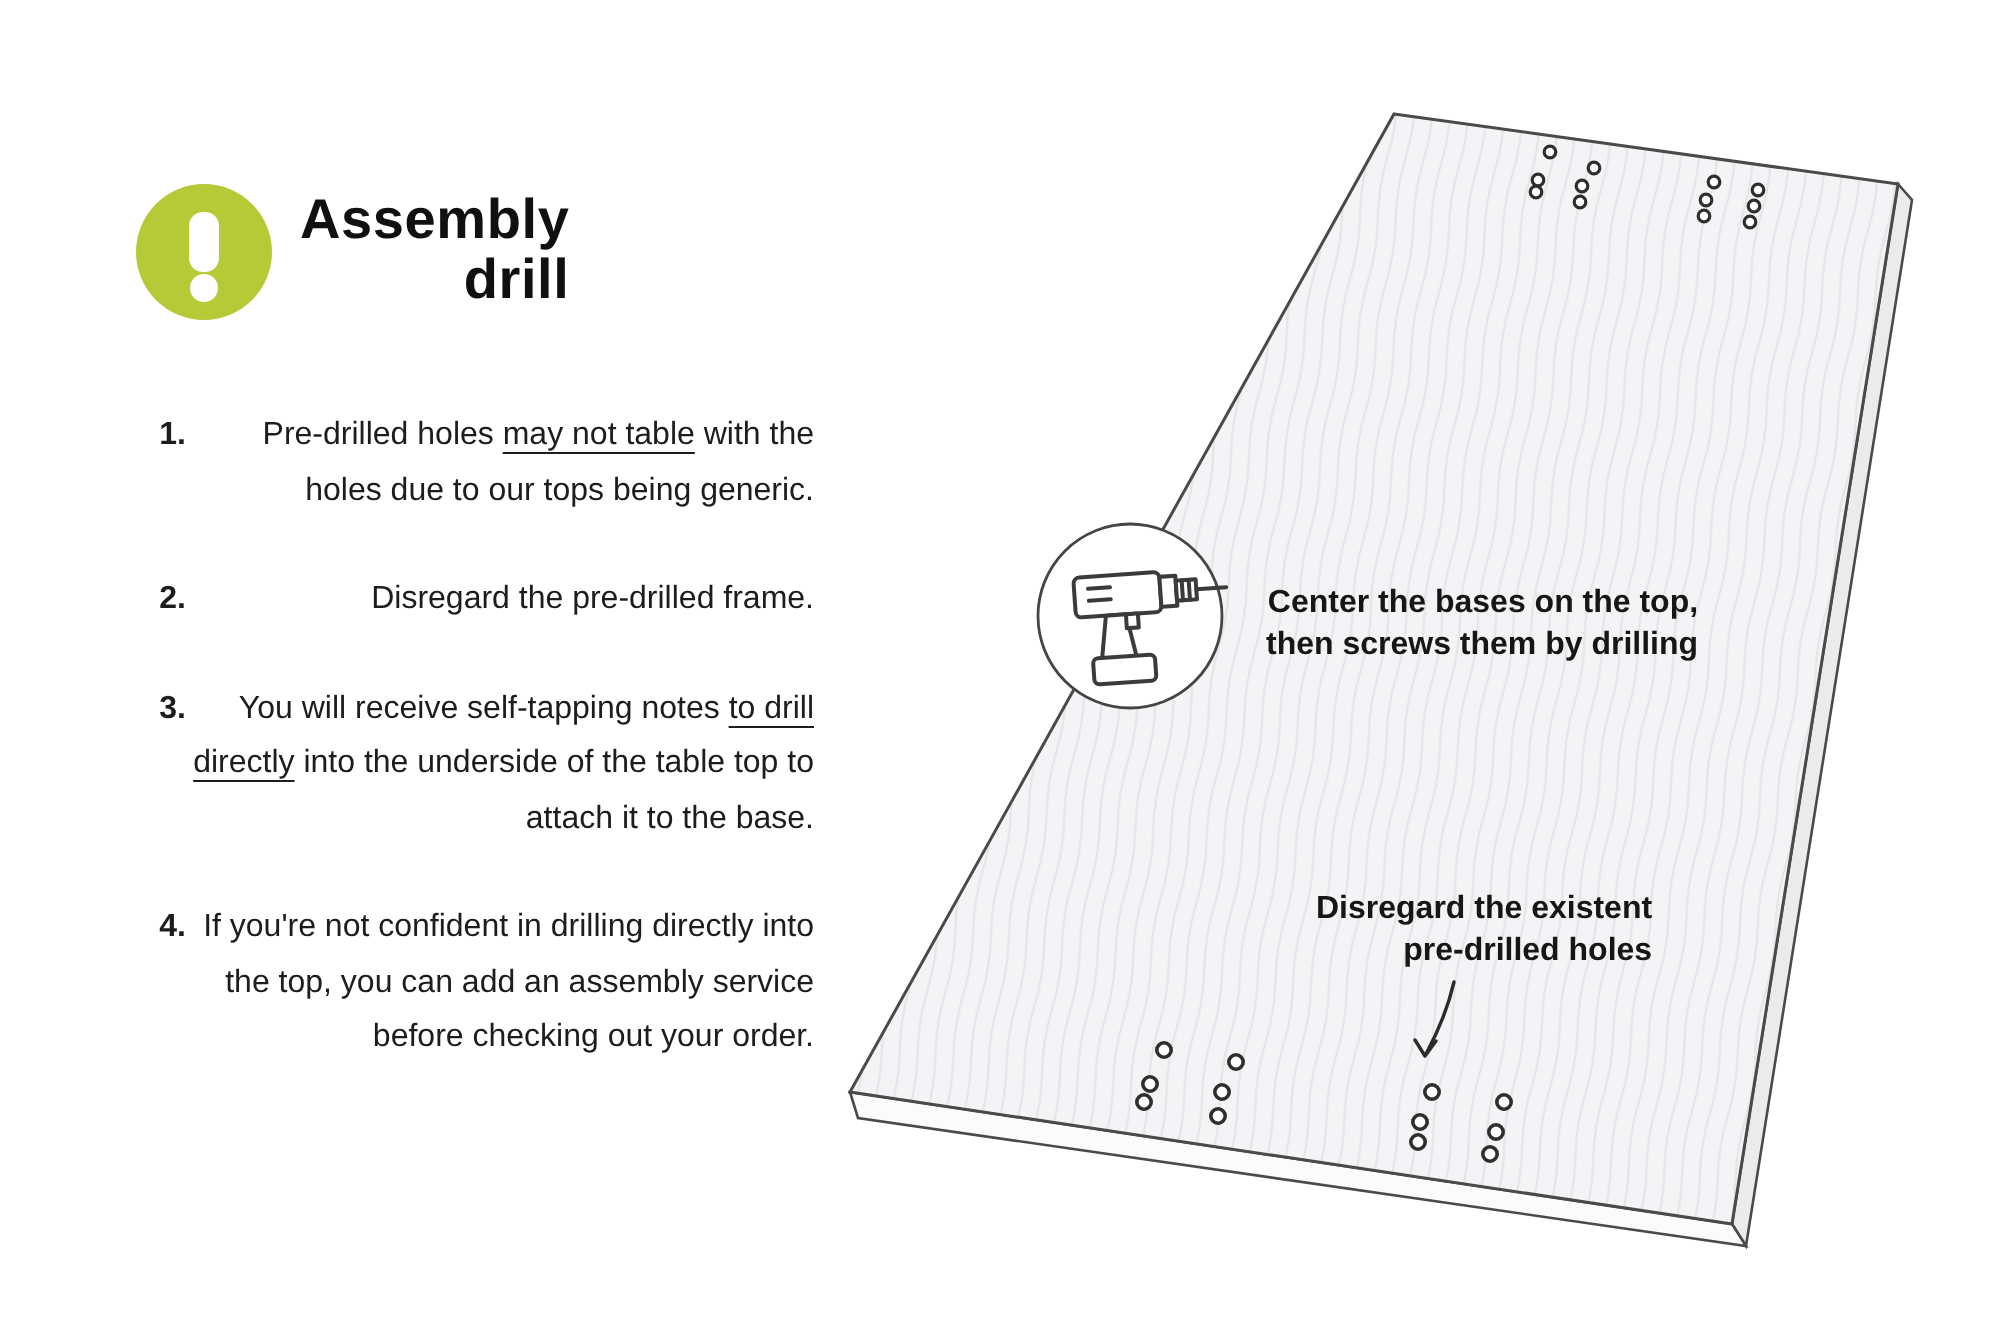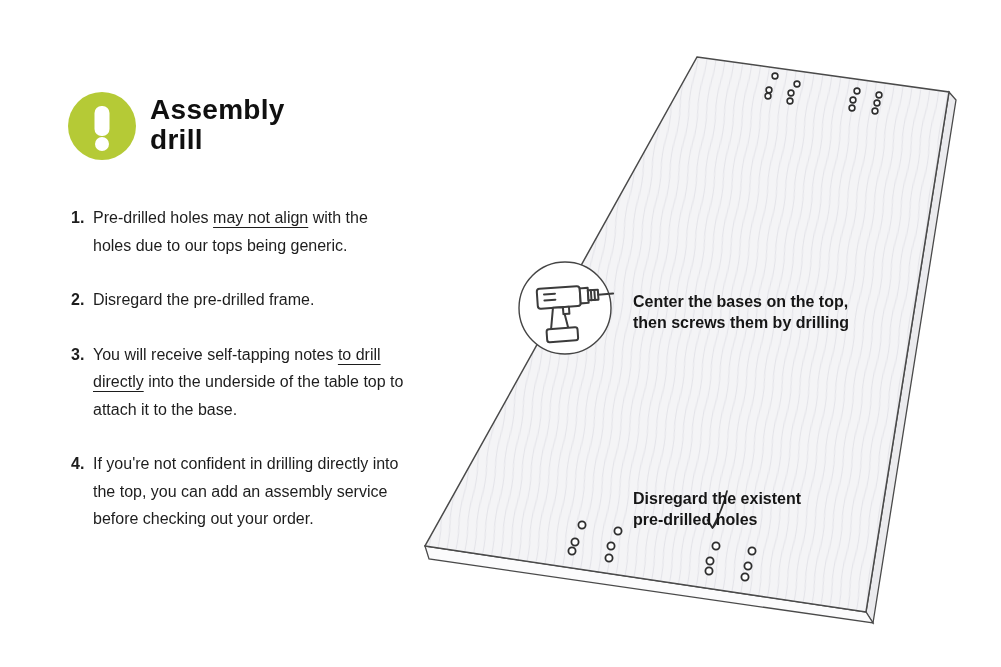--- a/index.html
+++ b/index.html
@@ -1,18 +1,18 @@
 <!DOCTYPE html>
 <html><head>
 <meta charset="utf-8">
 <style>
   html,body{margin:0;padding:0;background:#ffffff;}
   .canvas{
     position:relative;width:1001px;height:667px;background:#ffffff;
-    font-family:"Liberation Sans",sans-serif;color:#1b1b1b;overflow:hidden;
+    font-family:"Liberation Sans",sans-serif;color:#1b1b1b;overflow:hidden;text-align:right;
   }
   
   .alert-badge{
     position:absolute;left:68px;top:92px;width:68px;height:68px;border-radius:50%;
   }
   .alert-bar{
     position:absolute;left:50%;top:14px;transform:translateX(-50%);
     width:15px;height:30px;border-radius:7px;background:#ffffff;
   }
   .alert-dot{
@@ -29,21 +29,21 @@
   .note-num{font-weight:700;width:22px;flex:0 0 22px;}
   .note-text{flex:1;}
   .ul{
     text-decoration:underline;text-underline-offset:4px;text-decoration-thickness:1.3px;
   }
   
   .callout{
     position:absolute;font-size:16px;font-weight:700;line-height:20.5px;color:#161616;
   }
   .callout-drill{left:633px;top:292px;}
-  .callout-disregard{left:633px;top:445px;margin-top:44px;}
+  .callout-disregard{left:658px;top:445px;}
   
   .illustration{position:absolute;left:0;top:0;width:1001px;height:667px;}
 </style>
 </head>
 <body>
 
 <div class="canvas">
 
   <div class="alert-badge" style="background:#b5ca36;">
     <div class="alert-bar"></div>
@@ -51,21 +51,21 @@
   </div>
 
   <div class="page-title">
     <div>Assembly</div>
     <div>drill</div>
   </div>
 
   <div class="notes">
     <div class="note">
       <span class="note-num">1.</span>
-      <span class="note-text"><span>Pre-drilled holes </span><span class="ul">may not align</span><span> with the holes due to our tops being generic.</span></span>
+      <span class="note-text"><span>Pre-drilled holes </span><span class="ul">may not table</span><span> with the holes due to our tops being generic.</span></span>
     </div>
     <div class="note">
       <span class="note-num">2.</span>
       <span class="note-text"><span>Disregard the pre-drilled frame.</span><span class="ul"></span><span></span></span>
     </div>
     <div class="note">
       <span class="note-num">3.</span>
       <span class="note-text"><span>You will receive self-tapping notes </span><span class="ul">to drill directly</span><span> into the underside of the table top to attach it to the base.</span></span>
     </div>
     <div class="note">

